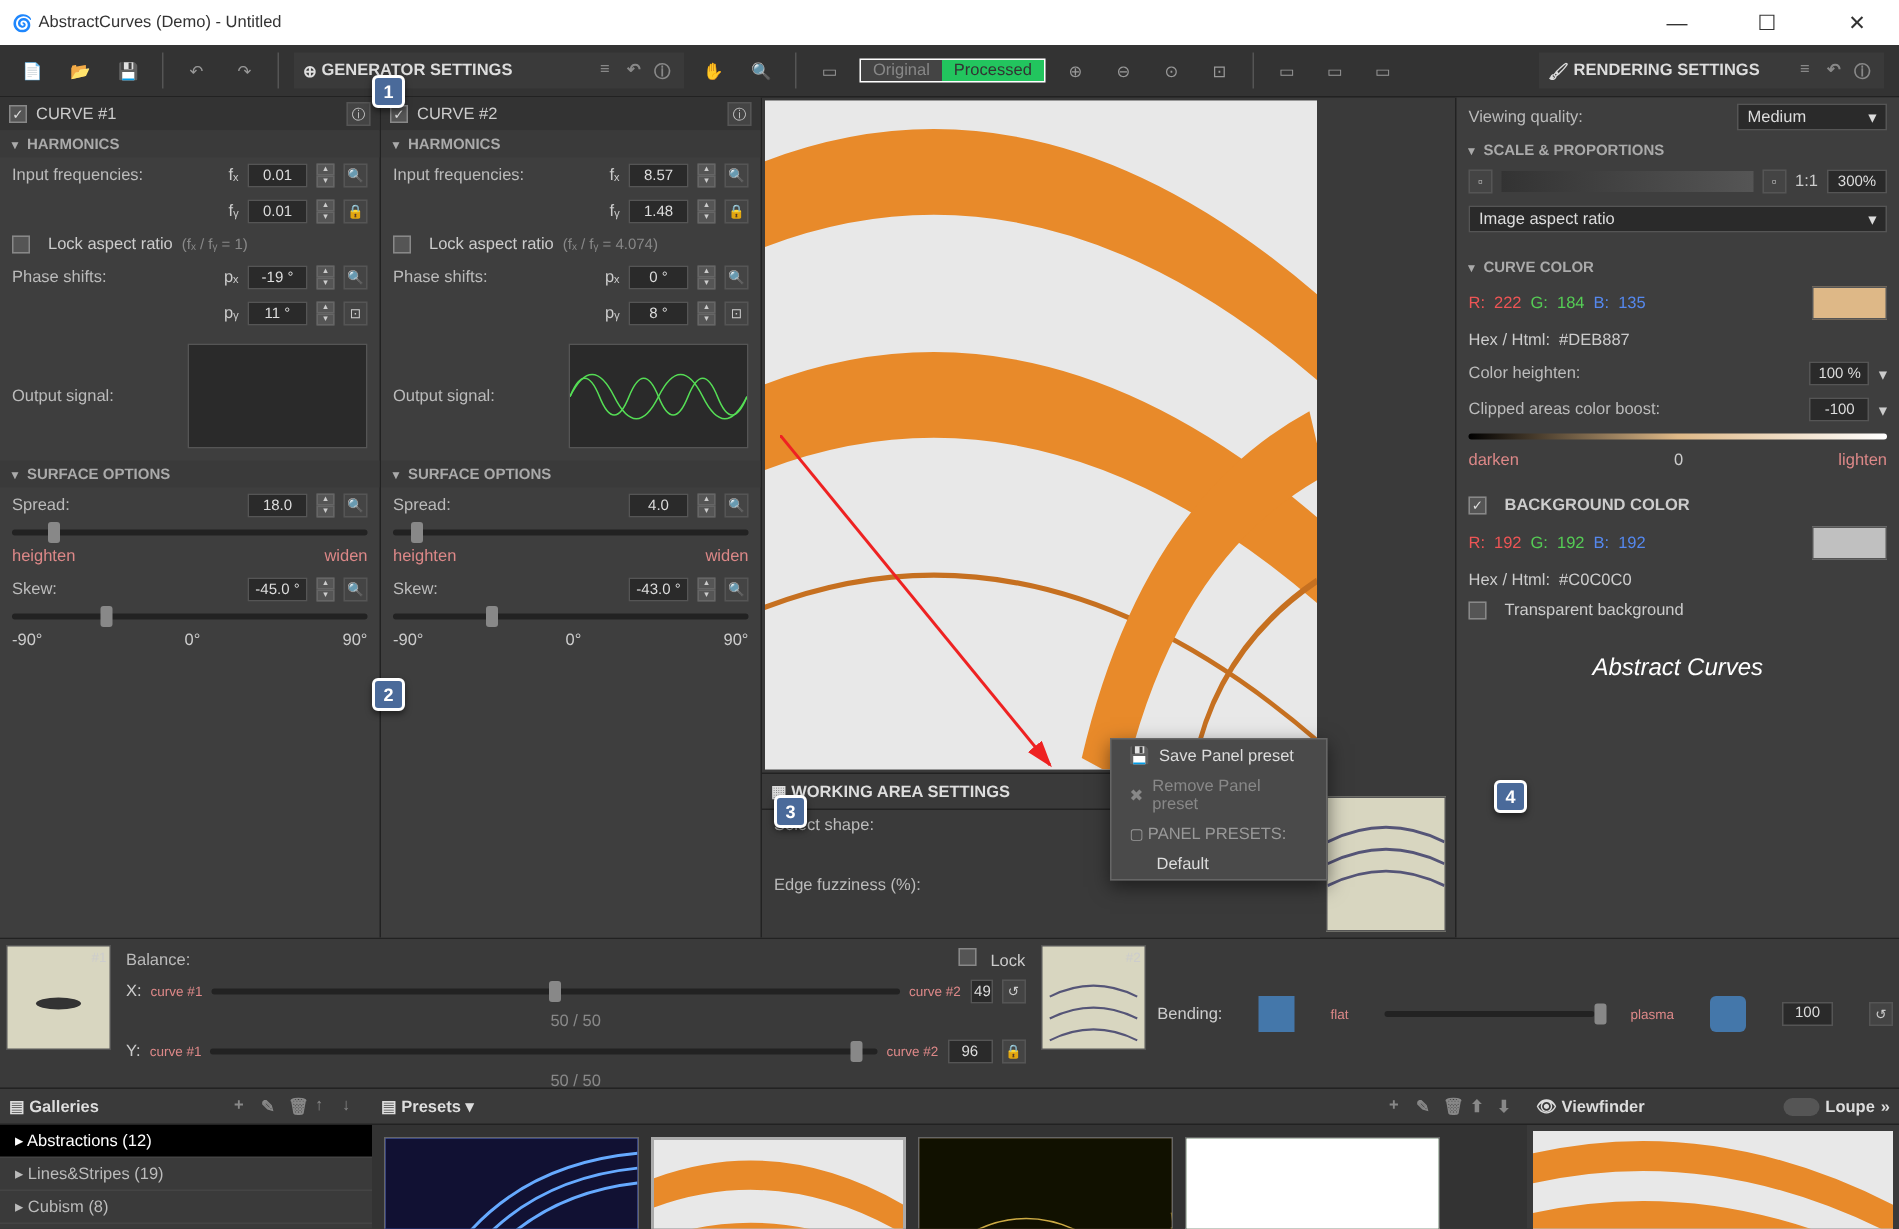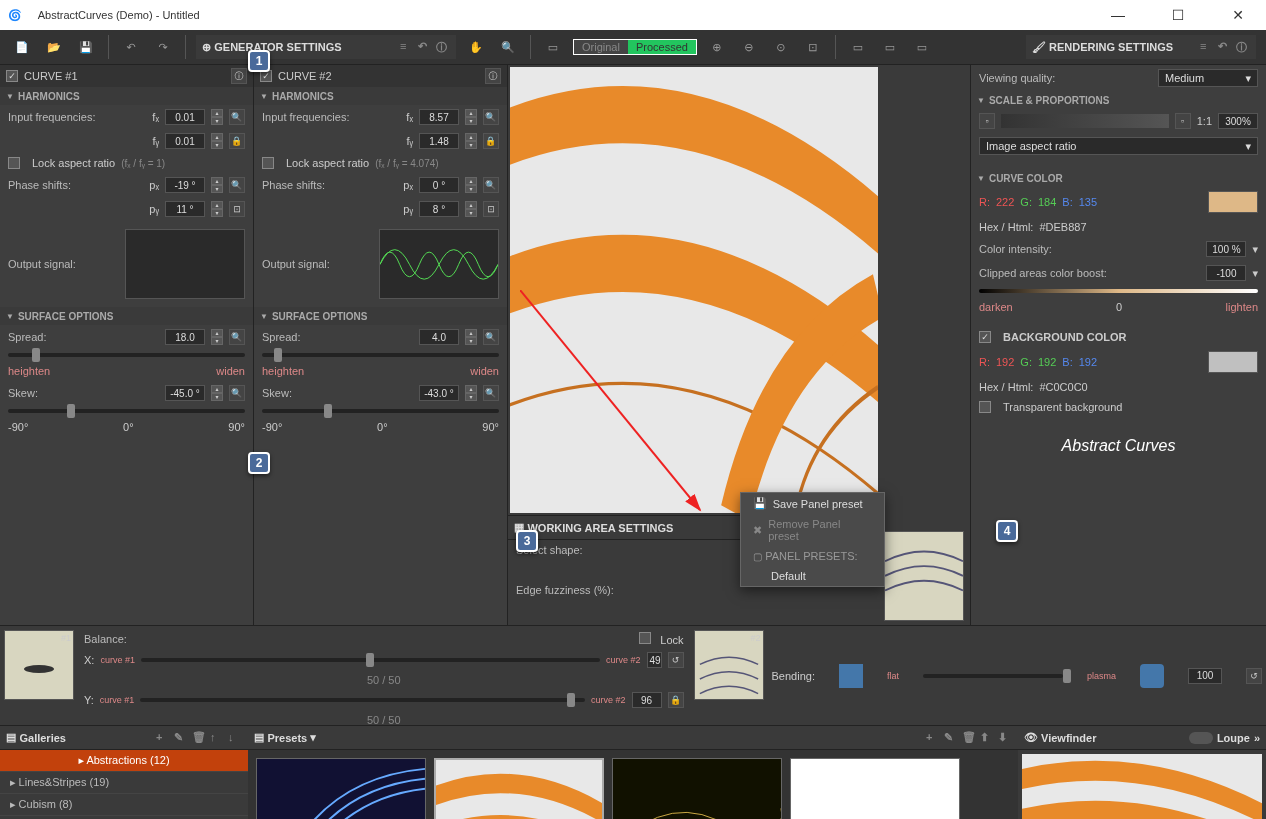--- a/index.html
+++ b/index.html
@@ -1,19 +1,19 @@
 <!DOCTYPE html>
 <html><head>
 <meta charset="utf-8">
 <style>
 * { margin: 0; padding: 0; box-sizing: border-box; font-family: Arial, sans-serif; font-size: 11px; }
 body { background: #3a3a3a; color: #ccc; width: 1266px; height: 819px; overflow: hidden; position: relative; }
 
 .titlebar { background: #fff; height: 30px; display: flex; align-items: center; padding: 0 8px; color: #333; }
-.titlebar .title { flex: 1; margin-left: 16px; }
+.titlebar .title { flex: 1; margin-left: 4px; }
 .titlebar .winbtns { display: flex; gap: 20px; }
 .titlebar .winbtn { width: 40px; text-align: center; cursor: pointer; font-size: 14px; }
 
 .main-toolbar { background: #333; height: 35px; display: flex; align-items: center; padding: 0 10px; gap: 8px; border-bottom: 1px solid #222; }
 .tb-btn { width: 24px; height: 24px; display: inline-flex; align-items: center; justify-content: center; color: #999; cursor: pointer; }
 .tb-sep { width: 1px; height: 24px; background: #555; margin: 0 2px; }
 
 .panel-header { background: #3a3a3a; height: 24px; display: flex; align-items: center; padding: 0 6px; color: #ddd; font-weight: bold; border-bottom: 1px solid #222; }
 .panel-header .ctrls { margin-left: auto; display: flex; gap: 4px; }
 .panel-header .ctrl { width: 14px; height: 14px; color: #888; cursor: pointer; }
@@ -46,21 +46,21 @@
 .right-panel { width: 296px; background: #3e3e3e; border-left: 1px solid #222; }
 .dropdown { height: 18px; background: #2a2a2a; border: 1px solid #555; color: #ddd; padding: 0 6px; display: flex; align-items: center; justify-content: space-between; }
 
 .mid-section { height: 100px; background: #3a3a3a; border-top: 1px solid #222; display: flex; padding: 4px; gap: 8px; }
 .curve-thumb { width: 70px; height: 70px; background: #d8d6c0; border: 1px solid #555; }
 
 .bottom-section { height: 175px; background: #333; display: flex; border-top: 1px solid #222; }
 .galleries { width: 248px; display: flex; flex-direction: column; }
 .gallery-list { flex: 1; overflow: hidden; background: #3a3a3a; }
 .gallery-item { padding: 4px 10px; border-bottom: 1px solid #444; color: #bbb; cursor: pointer; }
-.gallery-item.active { background: #c2410c; color: #fff; text-align: center; }
+.gallery-item.active { background: #000000; color: #fff; }
 
 .presets-area { flex: 1; display: flex; flex-direction: column; }
 .preset-strip { flex: 1; display: flex; gap: 8px; padding: 8px; overflow: hidden; }
 .preset-item { display: flex; flex-direction: column; align-items: center; gap: 4px; }
 .preset-thumb { width: 170px; height: 125px; background: #555; border: 1px solid #666; }
 .preset-thumb.selected { border: 2px solid #aaa; }
 
 .viewfinder { width: 248px; background: #3a3a3a; }
 
 .badge { position: absolute; width: 22px; height: 22px; background: #4a6a9a; border: 2px solid #fff; border-radius: 4px; color: #fff; font-weight: bold; display: flex; align-items: center; justify-content: center; font-size: 12px; box-shadow: 0 2px 4px rgba(0,0,0,0.5); z-index: 100; }
@@ -413,21 +413,21 @@
         <span style="color:#5c5">184</span>
       <span style="color:#58e">B:</span>
         <span style="color:#58e">135</span>
       <span class="color-swatch" style="background:#DEB887;margin-left:auto"></span>
     </div>
     <div class="row">
       <span>Hex / Html:</span>
       <span>#DEB887</span>
     </div>
     <div class="row">
-      <span class="lbl">Color intensity:</span>
+      <span class="lbl">Color heighten:</span>
       <input class="num-input" value="100 %" style="">
       <span>▾</span>
     </div>
     <div class="row">
       <span class="lbl">Clipped areas color boost:</span>
       <input class="num-input" value="-100" style="">
       <span>▾</span>
     </div>
     <div class="row">
       <div class="slider-track" style="background:linear-gradient(90deg,#000,#DEB887,#fff)"></div>

